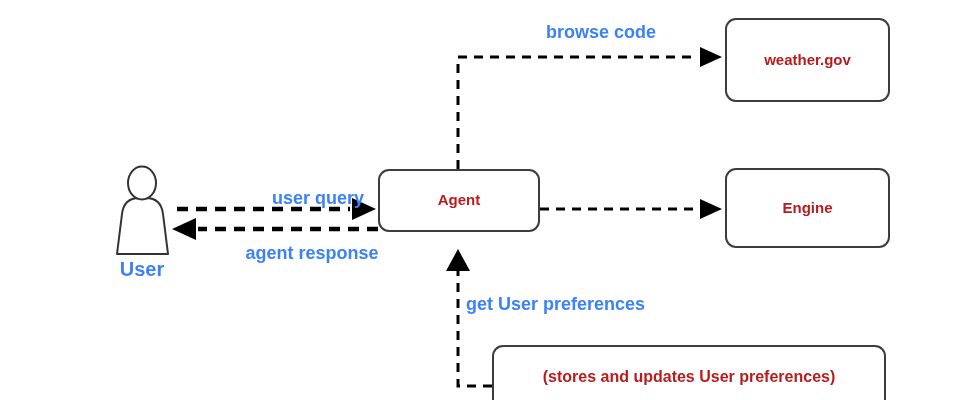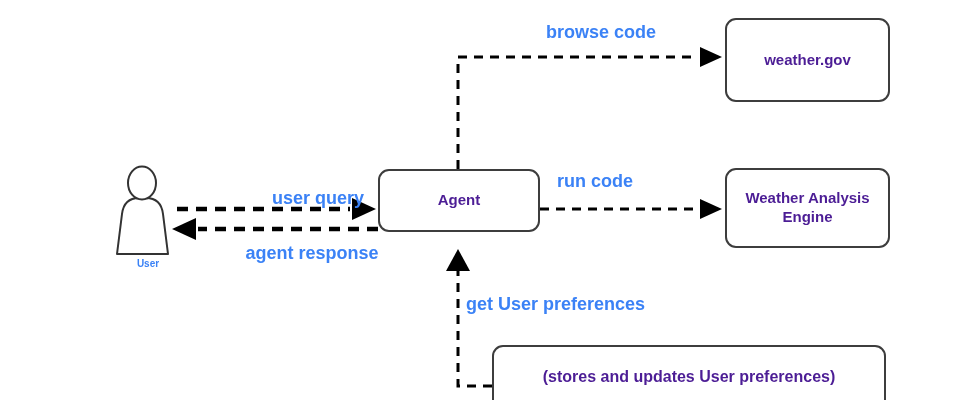--- a/index.html
+++ b/index.html
@@ -30,21 +30,21 @@
     border: 2px solid #3d3d3d;
     border-radius: 11px;
     display: flex;
     flex-direction: column;
     align-items: center;
     justify-content: center;
     text-align: center;
     font-weight: bold;
     font-size: 15px;
     line-height: 1.25;
-    color: #4c1d95;
+    color: #b91c1c;
   }
   .node-agent        { left: 378px; top: 169px; width: 162px; height: 63px; }
   .node-weather-gov  { left: 725px; top: 18px;  width: 165px; height: 84px; }
   .node-weather-eng  { left: 725px; top: 168px; width: 165px; height: 80px; }
   .node-personalized {
     left: 492px; top: 345px; width: 394px; height: 92px;
     justify-content: flex-start;
     padding-top: 20px;
     font-size: 16px;
     line-height: 19px;
@@ -57,22 +57,22 @@
     white-space: nowrap;
     color: #3b82f6;
   }
   .centered { transform: translateX(-50%); }
   .lbl-user-query     { left: 279px; top: 188px; margin-left: 39px; }
   .lbl-agent-response { left: 276px; top: 243px; margin-left: 36px; }
   .lbl-browse-code    { left: 601px; top: 22px;  }
   .lbl-run-code       { left: 595px; top: 171px; }
   .lbl-get-prefs      { left: 466px; top: 294px; }
   .lbl-user {
-    left: 148px; top: 258px;
-    font-size: 10px;
+    left: 142px; top: 258px;
+    font-size: 20px;
   }
 </style>
 </head>
 <body>
 
 <div class="canvas">
 
   <svg class="connector-layer" viewBox="0 0 978 400" xmlns="http://www.w3.org/2000/svg">
 
     <g>
@@ -108,33 +108,31 @@
 
   <div class="node node-agent">
     <span class="node-line">Agent</span>
   </div>
 
   <div class="node node-weather-gov">
     <span class="node-line">weather.gov</span>
   </div>
 
   <div class="node node-weather-eng">
-    <span class="node-line">Weather Analysis</span>
     <span class="node-line">Engine</span>
   </div>
 
   <div class="node node-personalized">
     <span class="node-line">(stores and updates User preferences)</span>
   </div>
 
   <div class="edge-label centered lbl-user-query">user query</div>
 
   <div class="edge-label centered lbl-agent-response">agent response</div>
 
   <div class="edge-label centered lbl-browse-code">browse code</div>
 
-  <div class="edge-label centered lbl-run-code">run code</div>
 
   <div class="edge-label lbl-get-prefs">get User preferences</div>
 
   <div class="edge-label centered lbl-user">User</div>
 
 </div>
 
 </body></html>

